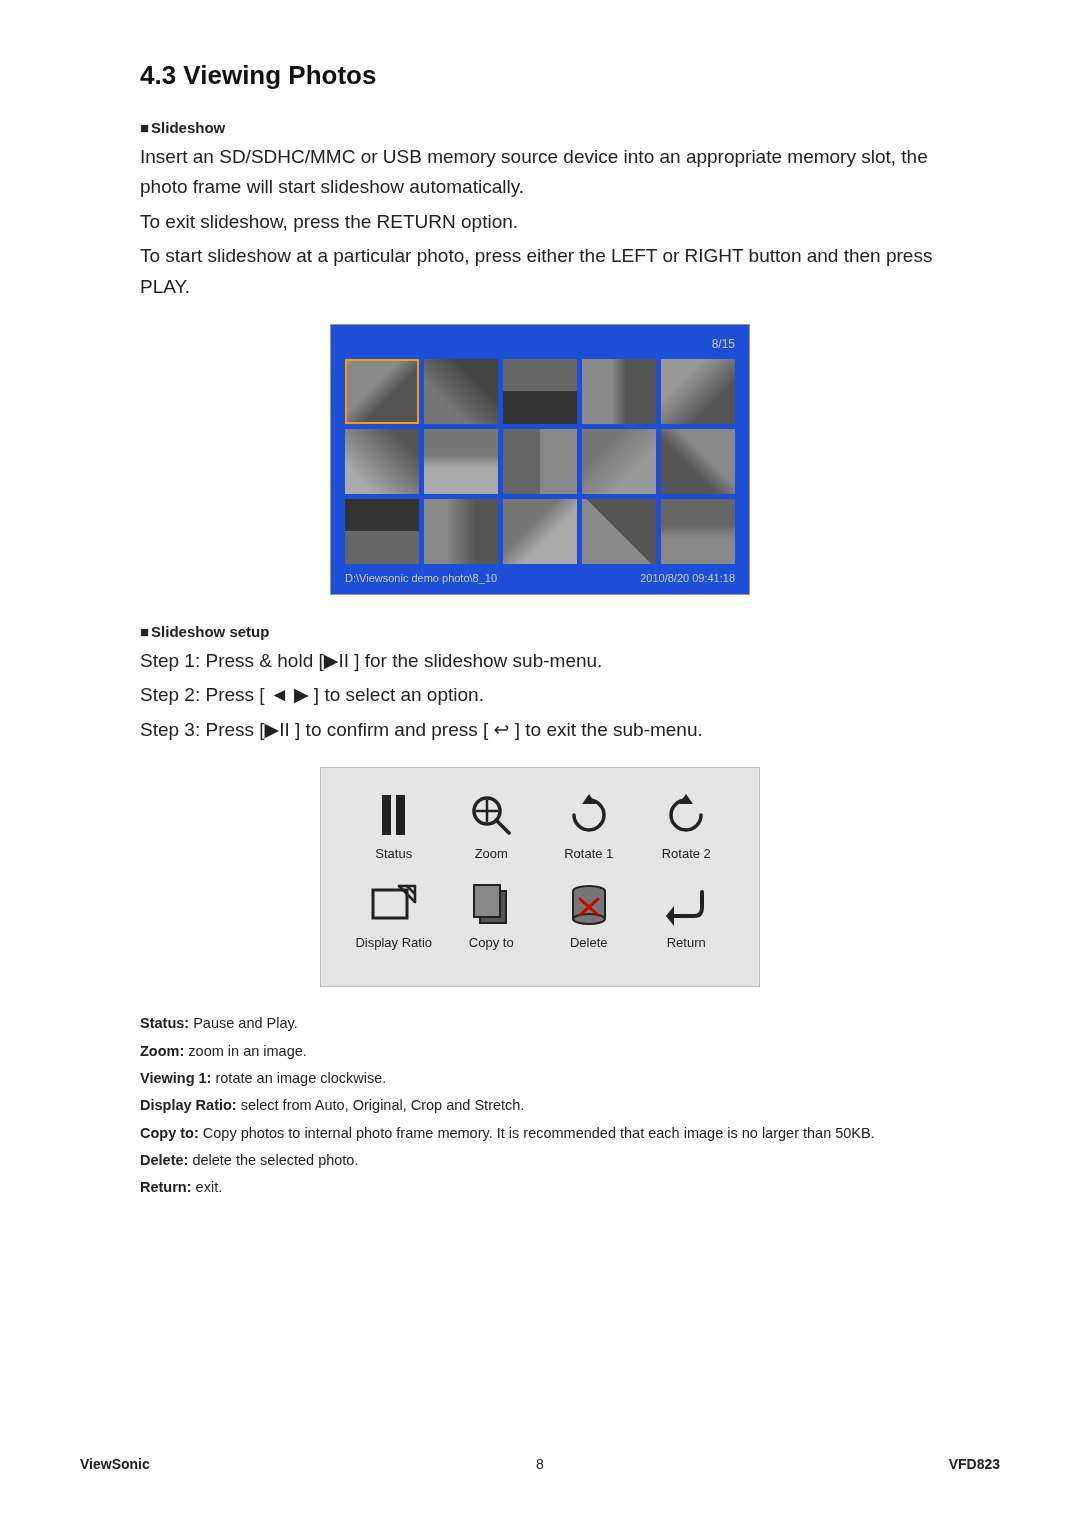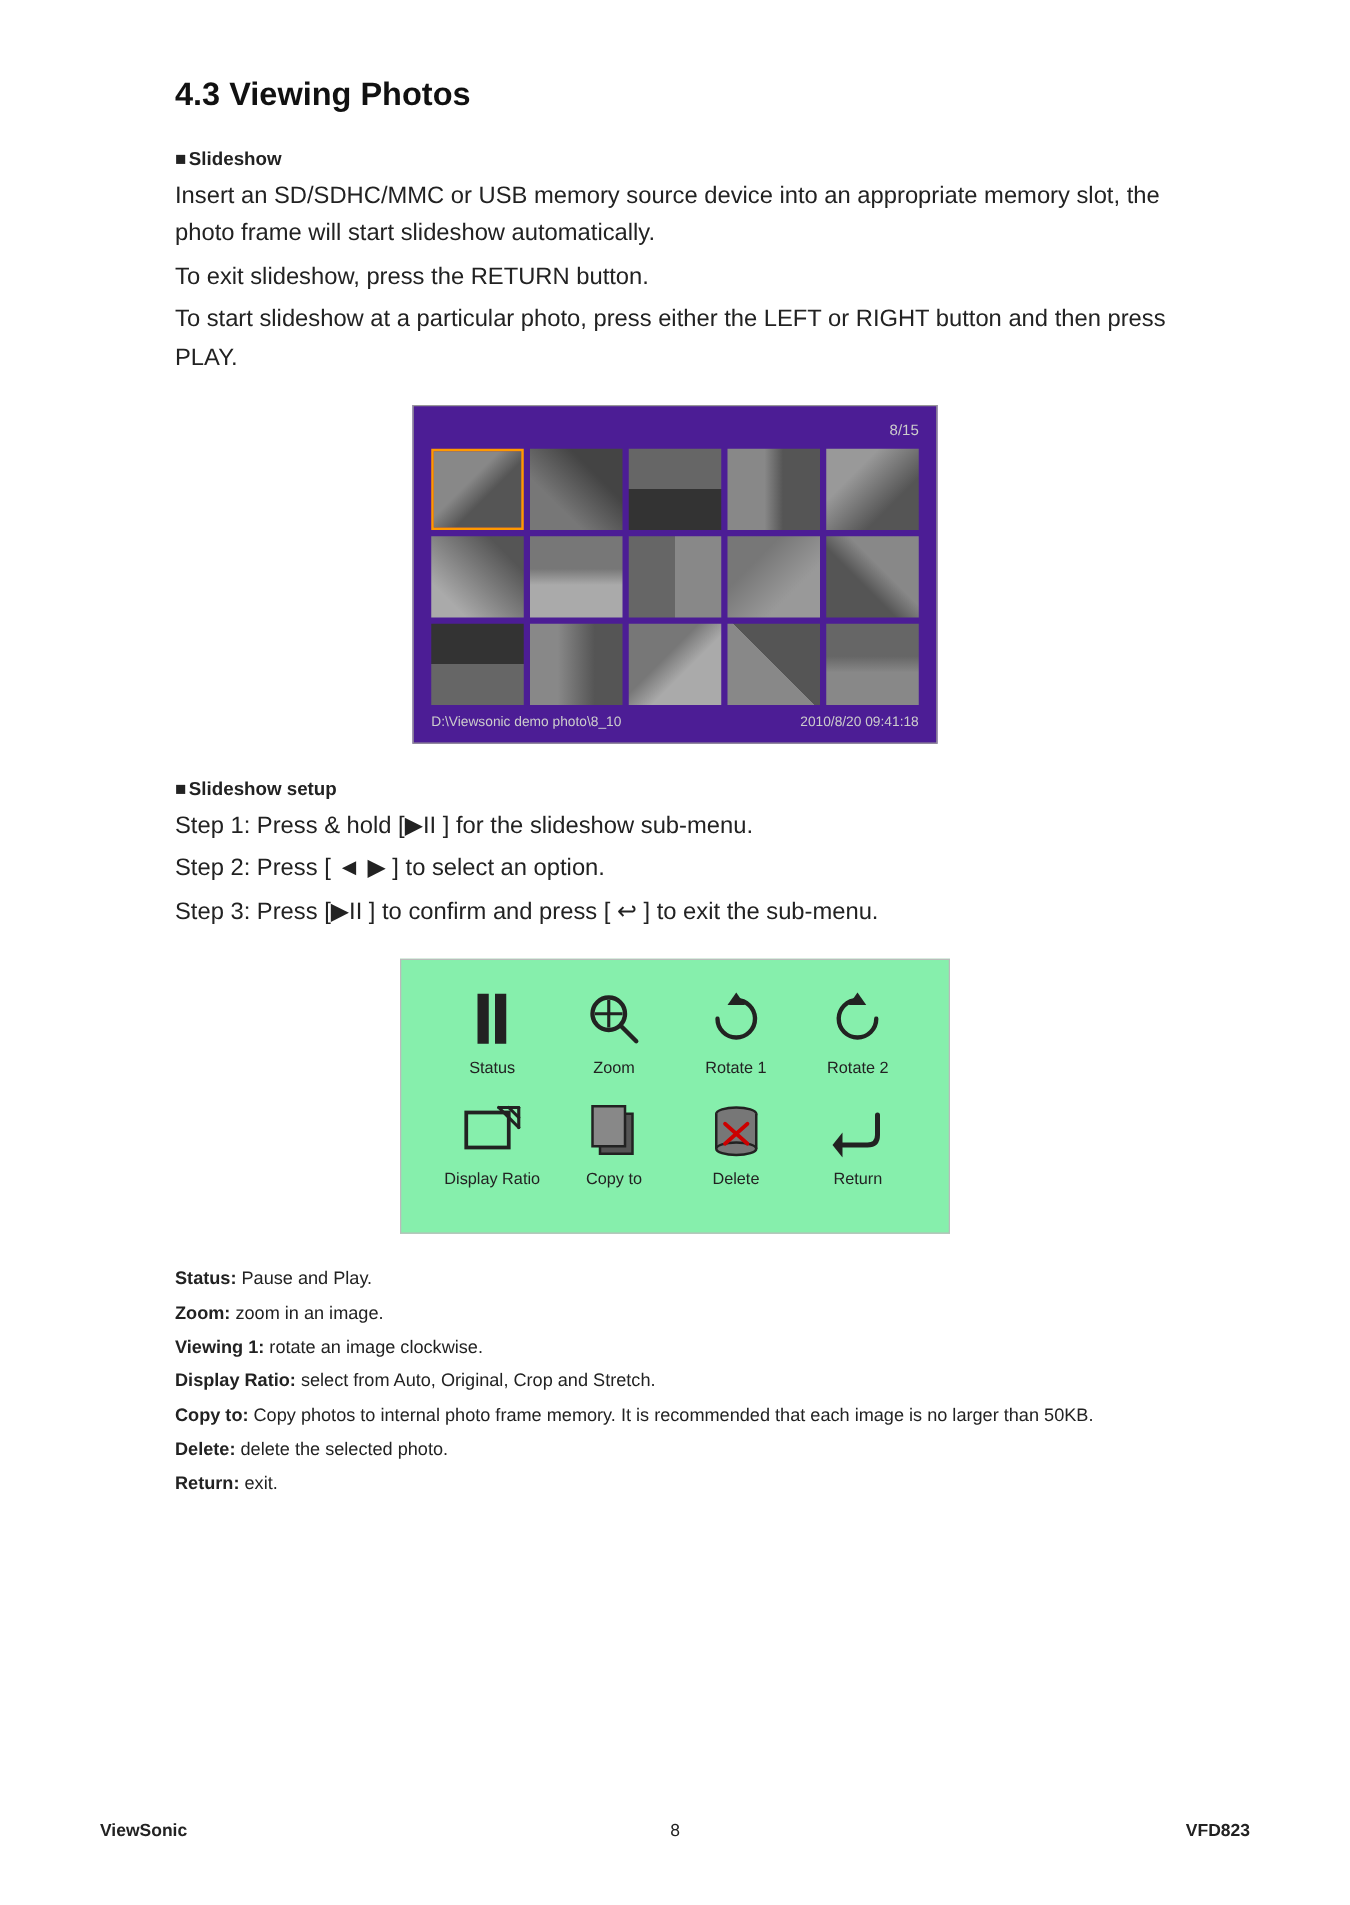--- a/index.html
+++ b/index.html
@@ -33,21 +33,21 @@
       margin-right: 2px;
     }
     .body-text {
       font-size: 19px;
       line-height: 1.6;
       margin-left: 0px;
       margin-bottom: 4px;
       color: #222;
     }
     .photo-browser {
-      background: #4c1d95;
+      background: #1d4ed8;
       border: 1px solid #999;
       width: 420px;
       margin: 22px auto 28px auto;
       padding: 12px 14px 10px 14px;
       display: block;
     }
     .photo-browser-header {
       color: #ccc;
       font-size: 12px;
       text-align: right;
@@ -85,21 +85,21 @@
     .p15 { background: linear-gradient(180deg, #666 40%, #888 60%); }
     .photo-browser-footer {
       display: flex;
       justify-content: space-between;
       margin-top: 8px;
       color: #ccc;
       font-size: 11px;
     }
     .menu-box {
       border: 1px solid #bbb;
-      background: #86efac;
+      background: #e5e5e5;
       width: 440px;
       margin: 22px auto 24px auto;
       padding: 22px 24px 18px 24px;
     }
     .menu-row {
       display: flex;
       justify-content: space-around;
       align-items: flex-start;
       margin-bottom: 18px;
     }
@@ -159,21 +159,21 @@
 </head>
 <body>
 
 <div class="page">
 
   <h1>4.3 Viewing Photos</h1>
 
   <div>
     <div class="section-title">Slideshow</div>
     <p class="body-text">Insert an SD/SDHC/MMC or USB memory source device into an appropriate memory slot, the photo frame will start slideshow automatically.</p>
-    <p class="body-text">To exit slideshow, press the RETURN button.</p>
+    <p class="body-text">To exit slideshow, press the RETURN option.</p>
     <p class="body-text">To start slideshow at a particular photo, press either the LEFT or RIGHT button and then press PLAY.</p>
   </div>
 
   <div class="photo-browser">
     <div class="photo-browser-header">8/15</div>
     <div class="photo-grid">
       <div class="photo-cell p1 highlighted"></div>
       <div class="photo-cell p2"></div>
       <div class="photo-cell p3"></div>
       <div class="photo-cell p4"></div>

